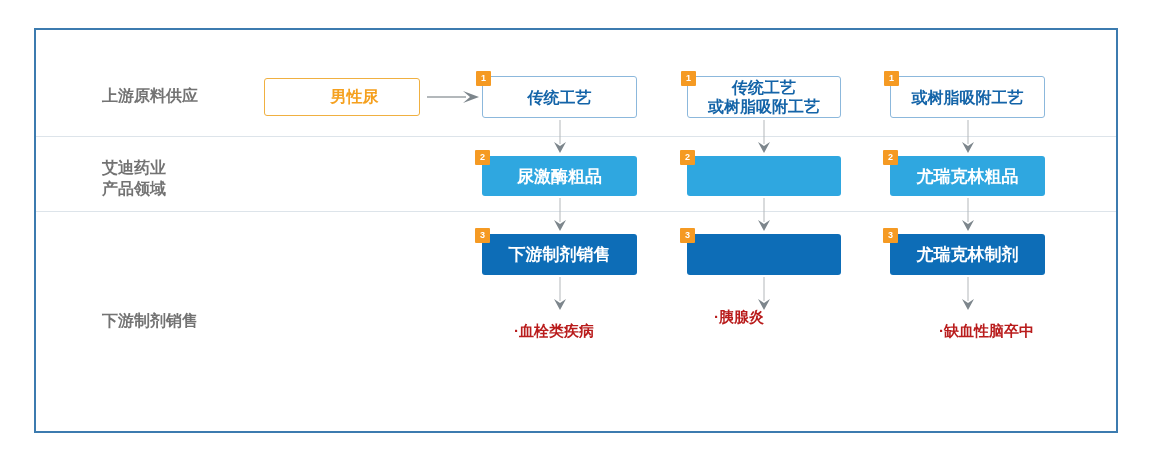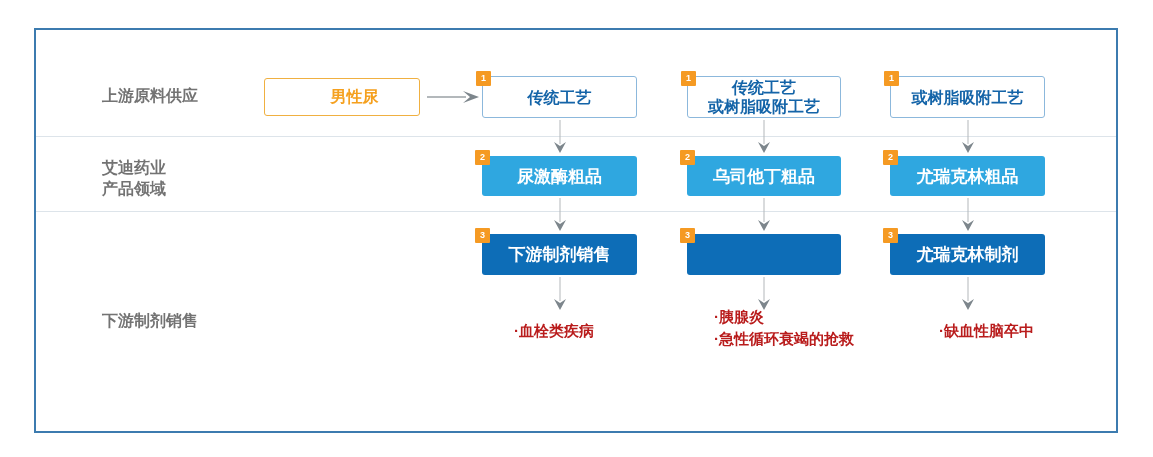--- a/index.html
+++ b/index.html
@@ -79,36 +79,34 @@
       <span class="badge">1</span>
       <span class="line">传统工艺</span>
       <span class="line">或树脂吸附工艺</span>
     </div>
     <svg class="arrow" style="left:720px;top:90px" width="16" height="34" viewBox="0 0 16 34">
       <line x1="8" y1="0" x2="8" y2="24" stroke="#b3b7ba" stroke-width="1"></line>
       <path d="M2 22 L8 33 L14 22 L8 26 Z" fill="#7d868c"></path>
     </svg>
     <div class="box crude-box" style="left:651px;top:126px;width:154px;height:40px">
       <span class="badge">2</span>
-      <span class="line">乌司他丁粗品</span>
     </div>
     <svg class="arrow" style="left:720px;top:168px" width="16" height="34" viewBox="0 0 16 34">
       <line x1="8" y1="0" x2="8" y2="24" stroke="#b3b7ba" stroke-width="1"></line>
       <path d="M2 22 L8 33 L14 22 L8 26 Z" fill="#7d868c"></path>
     </svg>
     <div class="box form-box" style="left:651px;top:204px;width:154px;height:41px">
       <span class="badge">3</span>
     </div>
     <svg class="arrow" style="left:720px;top:247px" width="16" height="34" viewBox="0 0 16 34">
       <line x1="8" y1="0" x2="8" y2="24" stroke="#b3b7ba" stroke-width="1"></line>
       <path d="M2 22 L8 33 L14 22 L8 26 Z" fill="#7d868c"></path>
     </svg>
     <div class="indications" style="left:678px;top:276px">
       <div class="ind">·胰腺炎</div>
-      <div class="ind">·急性循环衰竭的抢救</div>
     </div>
 
     <div class="box process-box" style="left:854px;top:46px;width:155px;height:42px">
       <span class="badge">1</span>
       <span class="line">或树脂吸附工艺</span>
 
     </div>
     <svg class="arrow" style="left:924px;top:90px" width="16" height="34" viewBox="0 0 16 34">
       <line x1="8" y1="0" x2="8" y2="24" stroke="#b3b7ba" stroke-width="1"></line>
       <path d="M2 22 L8 33 L14 22 L8 26 Z" fill="#7d868c"></path>

